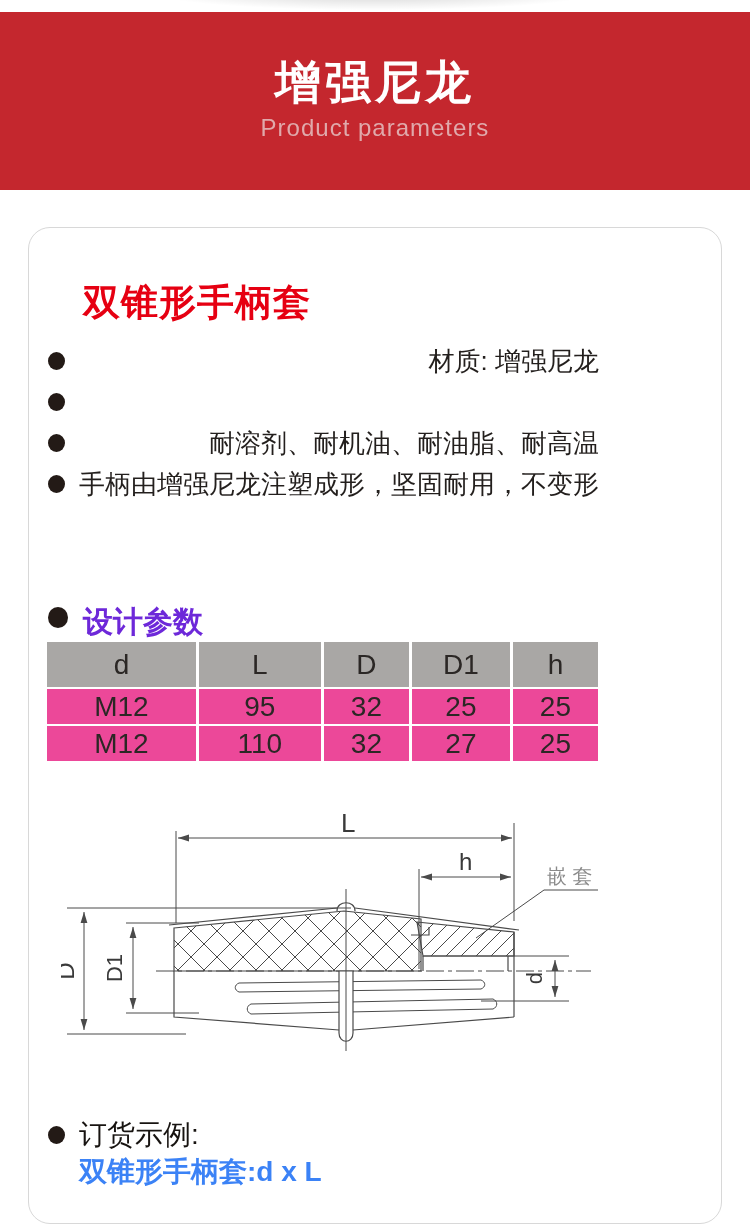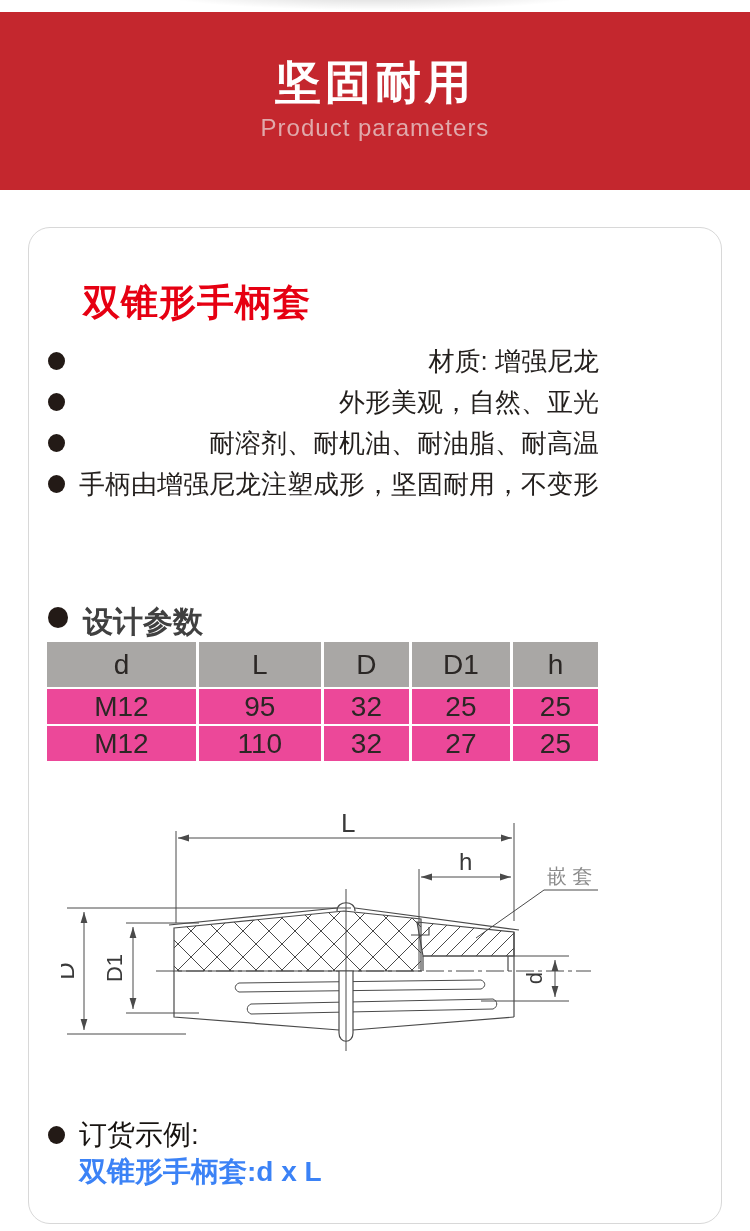--- a/index.html
+++ b/index.html
@@ -33,21 +33,21 @@
     position:absolute; left:19px; top:50px; font-size:37px; font-weight:700; color:#e60012; letter-spacing:1px;margin-left:35px;
   }
   .features { position:absolute; left:19px; top:116px; list-style:none; }
   .features li {
     position:relative; padding-left:31px; height:41px; font-size:26px; line-height:34px; color:#231f1d;text-align:right;
   }
   .features li .dot, .sec-dot {
     position:absolute; left:0; top:8px; width:17px; height:18px; border-radius:50%; background:#231a16;
   }
   .design-heading {
-    position:absolute; left:19px; top:374px; padding-left:35px; font-size:30px; font-weight:700; color:#404040;
+    position:absolute; left:19px; top:374px; padding-left:35px; font-size:30px; font-weight:700; color:#6d28d9;
   }
   .design-heading .sec-dot { top:5px; width:20px; height:21px; }
   table.spec {
     position:absolute; left:15px; top:412px; width:557px;
     border-collapse:separate; border-spacing:3px 2px;
   }
   table.spec th {
     background:#a9a7a5; height:45px; font-size:28px; font-weight:400; color:#2b2725; text-align:center;
   }
   table.spec td {
@@ -60,31 +60,31 @@
   }
   .order-line1 { position:absolute; left:50px; top:888px; font-size:28px; font-weight:400; color:#171310; }
   .order-line2 { position:absolute; left:50px; top:925px; font-size:28px; font-weight:700; color:#3b82f6; }
 </style>
 </head>
 <body>
 
 <div class="top-strip"></div>
 
 <div class="banner">
-  <div class="banner-title">坚固耐用</div>
+  <div class="banner-title">增强尼龙</div>
   <div class="banner-sub">Product parameters</div>
 </div>
 
 <div class="card">
 
   <div class="product-name">双锥形手柄套</div>
 
   <ul class="features">
     <li><span class="dot"></span><span>材质: 增强尼龙</span></li>
-    <li><span class="dot"></span><span>外形美观，自然、亚光</span></li>
+    <li><span class="dot"></span></li>
     <li><span class="dot"></span><span>耐溶剂、耐机油、耐油脂、耐高温</span></li>
     <li><span class="dot"></span><span>手柄由增强尼龙注塑成形，坚固耐用，不变形</span></li>
   </ul>
 
   <div class="design-heading">
     <span class="sec-dot"></span>
     <span>设计参数</span>
   </div>
 
   <table class="spec">

